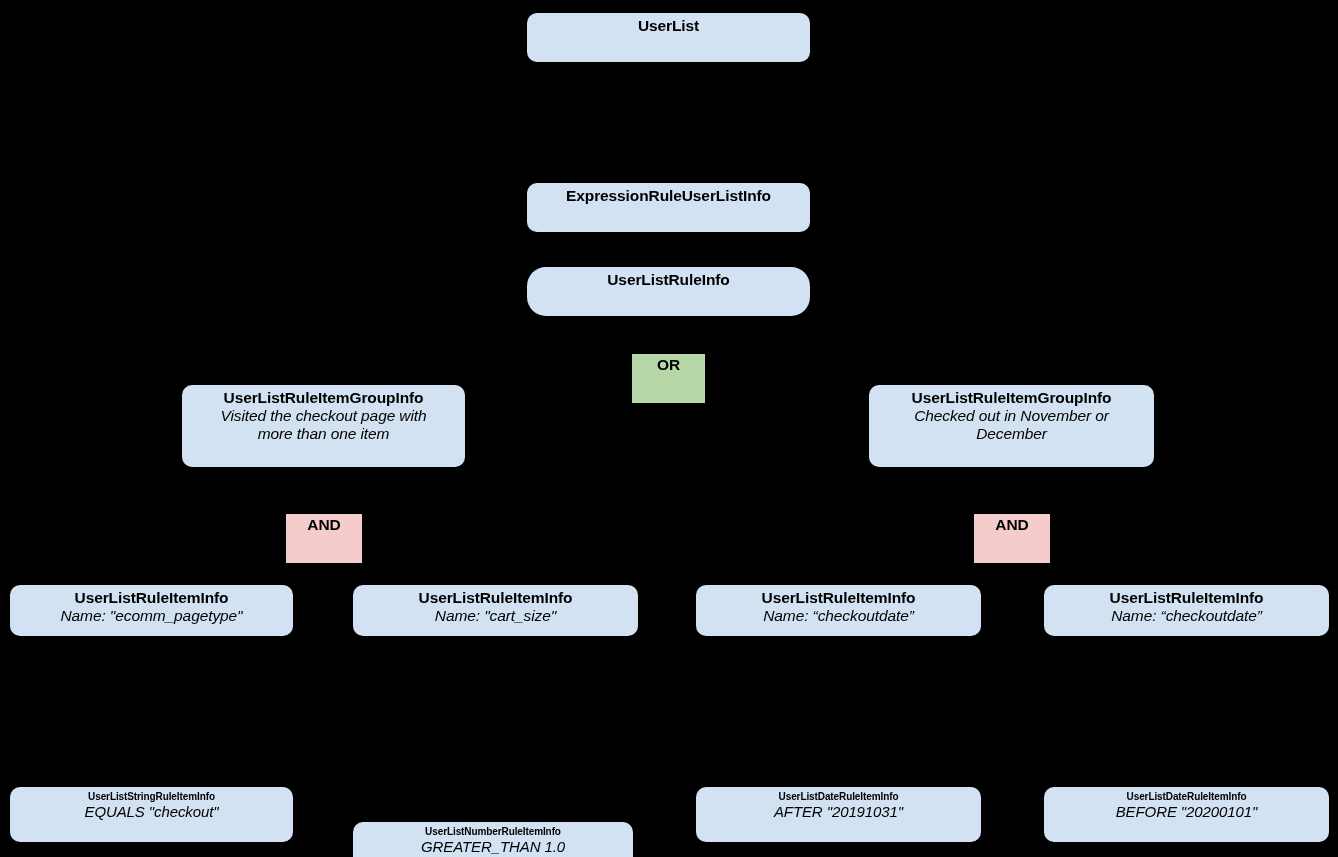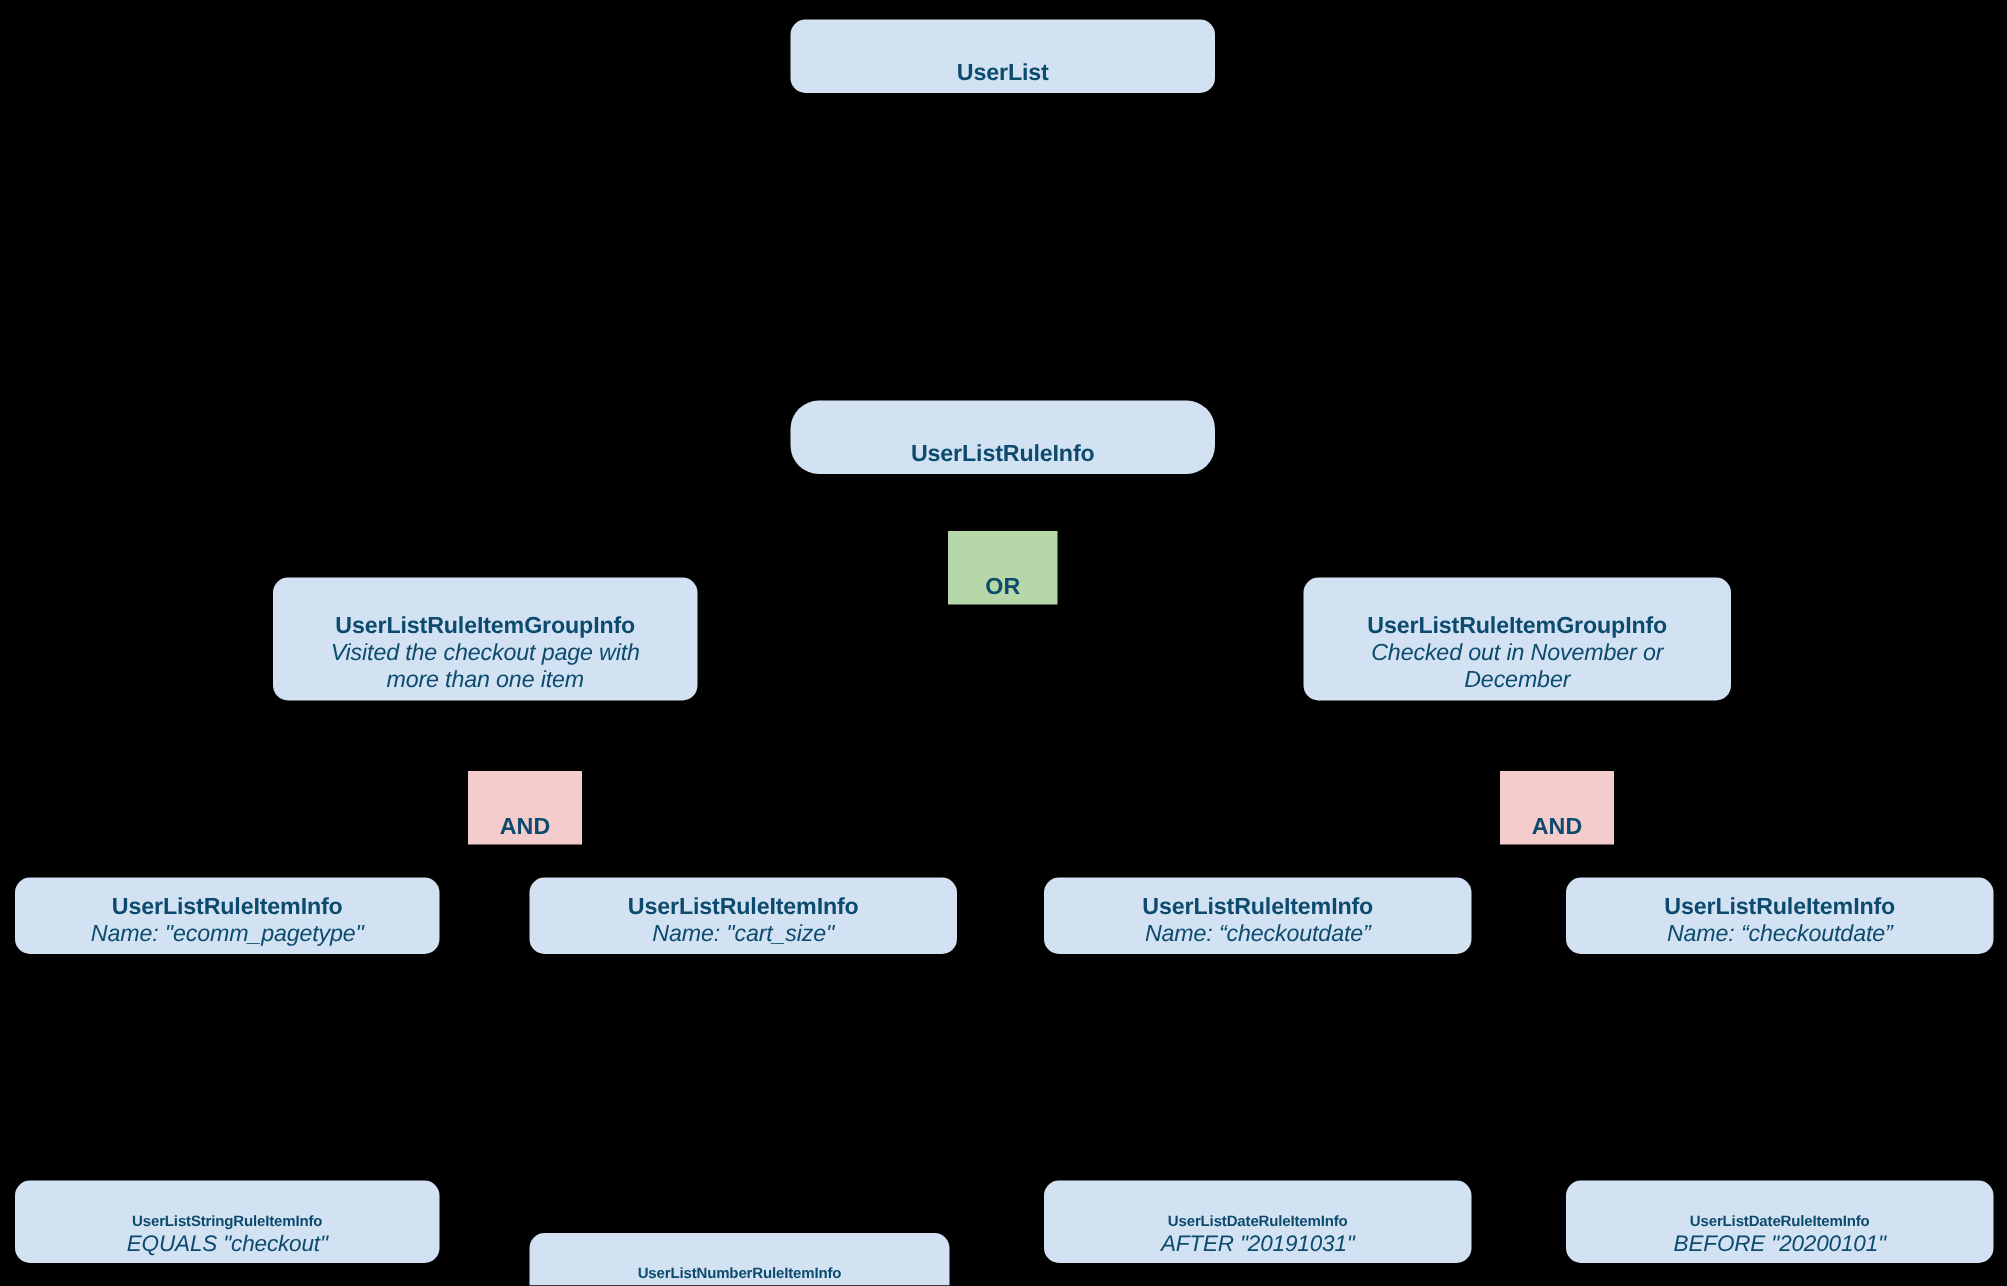--- a/index.html
+++ b/index.html
@@ -23,40 +23,39 @@
     width: 1338px;
     height: 857px;
     pointer-events: none;
   }
   .node {
     position: absolute;
     box-sizing: border-box;
     display: flex;
     flex-direction: column;
     align-items: center;
-    justify-content: flex-end;
+    justify-content: flex-start;
     text-align: center;
-    color: #0c4a6e;
+    color: #000000;
     line-height: 1.16;
   }
   .node.entity {
     background: #d2e2f2;
     border-radius: 10px;
     padding: 4px 8px;
   }
   .node.op {
     border-radius: 0;
     padding: 2px 6px;
   }
   .node.op-or {
     background: #b6d7a8;
   }
   .node.op-and {
     background: #f4cccc;
-    margin-left: 26px;
   }
   .title {
     font-weight: bold;
     font-size: 15.5px;
     letter-spacing: -0.1px;
     white-space: nowrap;
   }
   .subtitle {
     font-style: italic;
     font-size: 15.5px;
@@ -93,20 +92,23 @@
       <path d="M838,636 L838,787"></path>
       <path d="M1186,636 L1186,787"></path>
     </g>
   </svg>
 
   <div class="node entity" style="left:527px; top:13px; width:283px; height:49px;">
     <div class="title">UserList</div>
   </div>
 
 
+  <div class="node entity" style="left:527px; top:183px; width:283px; height:49px;">
+    <div class="title">ExpressionRuleUserListInfo</div>
+  </div>
 
   <div class="node entity" style="left:527px; top:267px; width:283px; height:49px;border-radius:19px;">
     <div class="title">UserListRuleInfo</div>
   </div>
 
   <div class="node op op-or" style="left:632px; top:354px; width:73px; height:49px;">
     <div class="op-label">OR</div>
   </div>
 
   <div class="node entity" style="left:182px; top:385px; width:283px; height:82px;">

